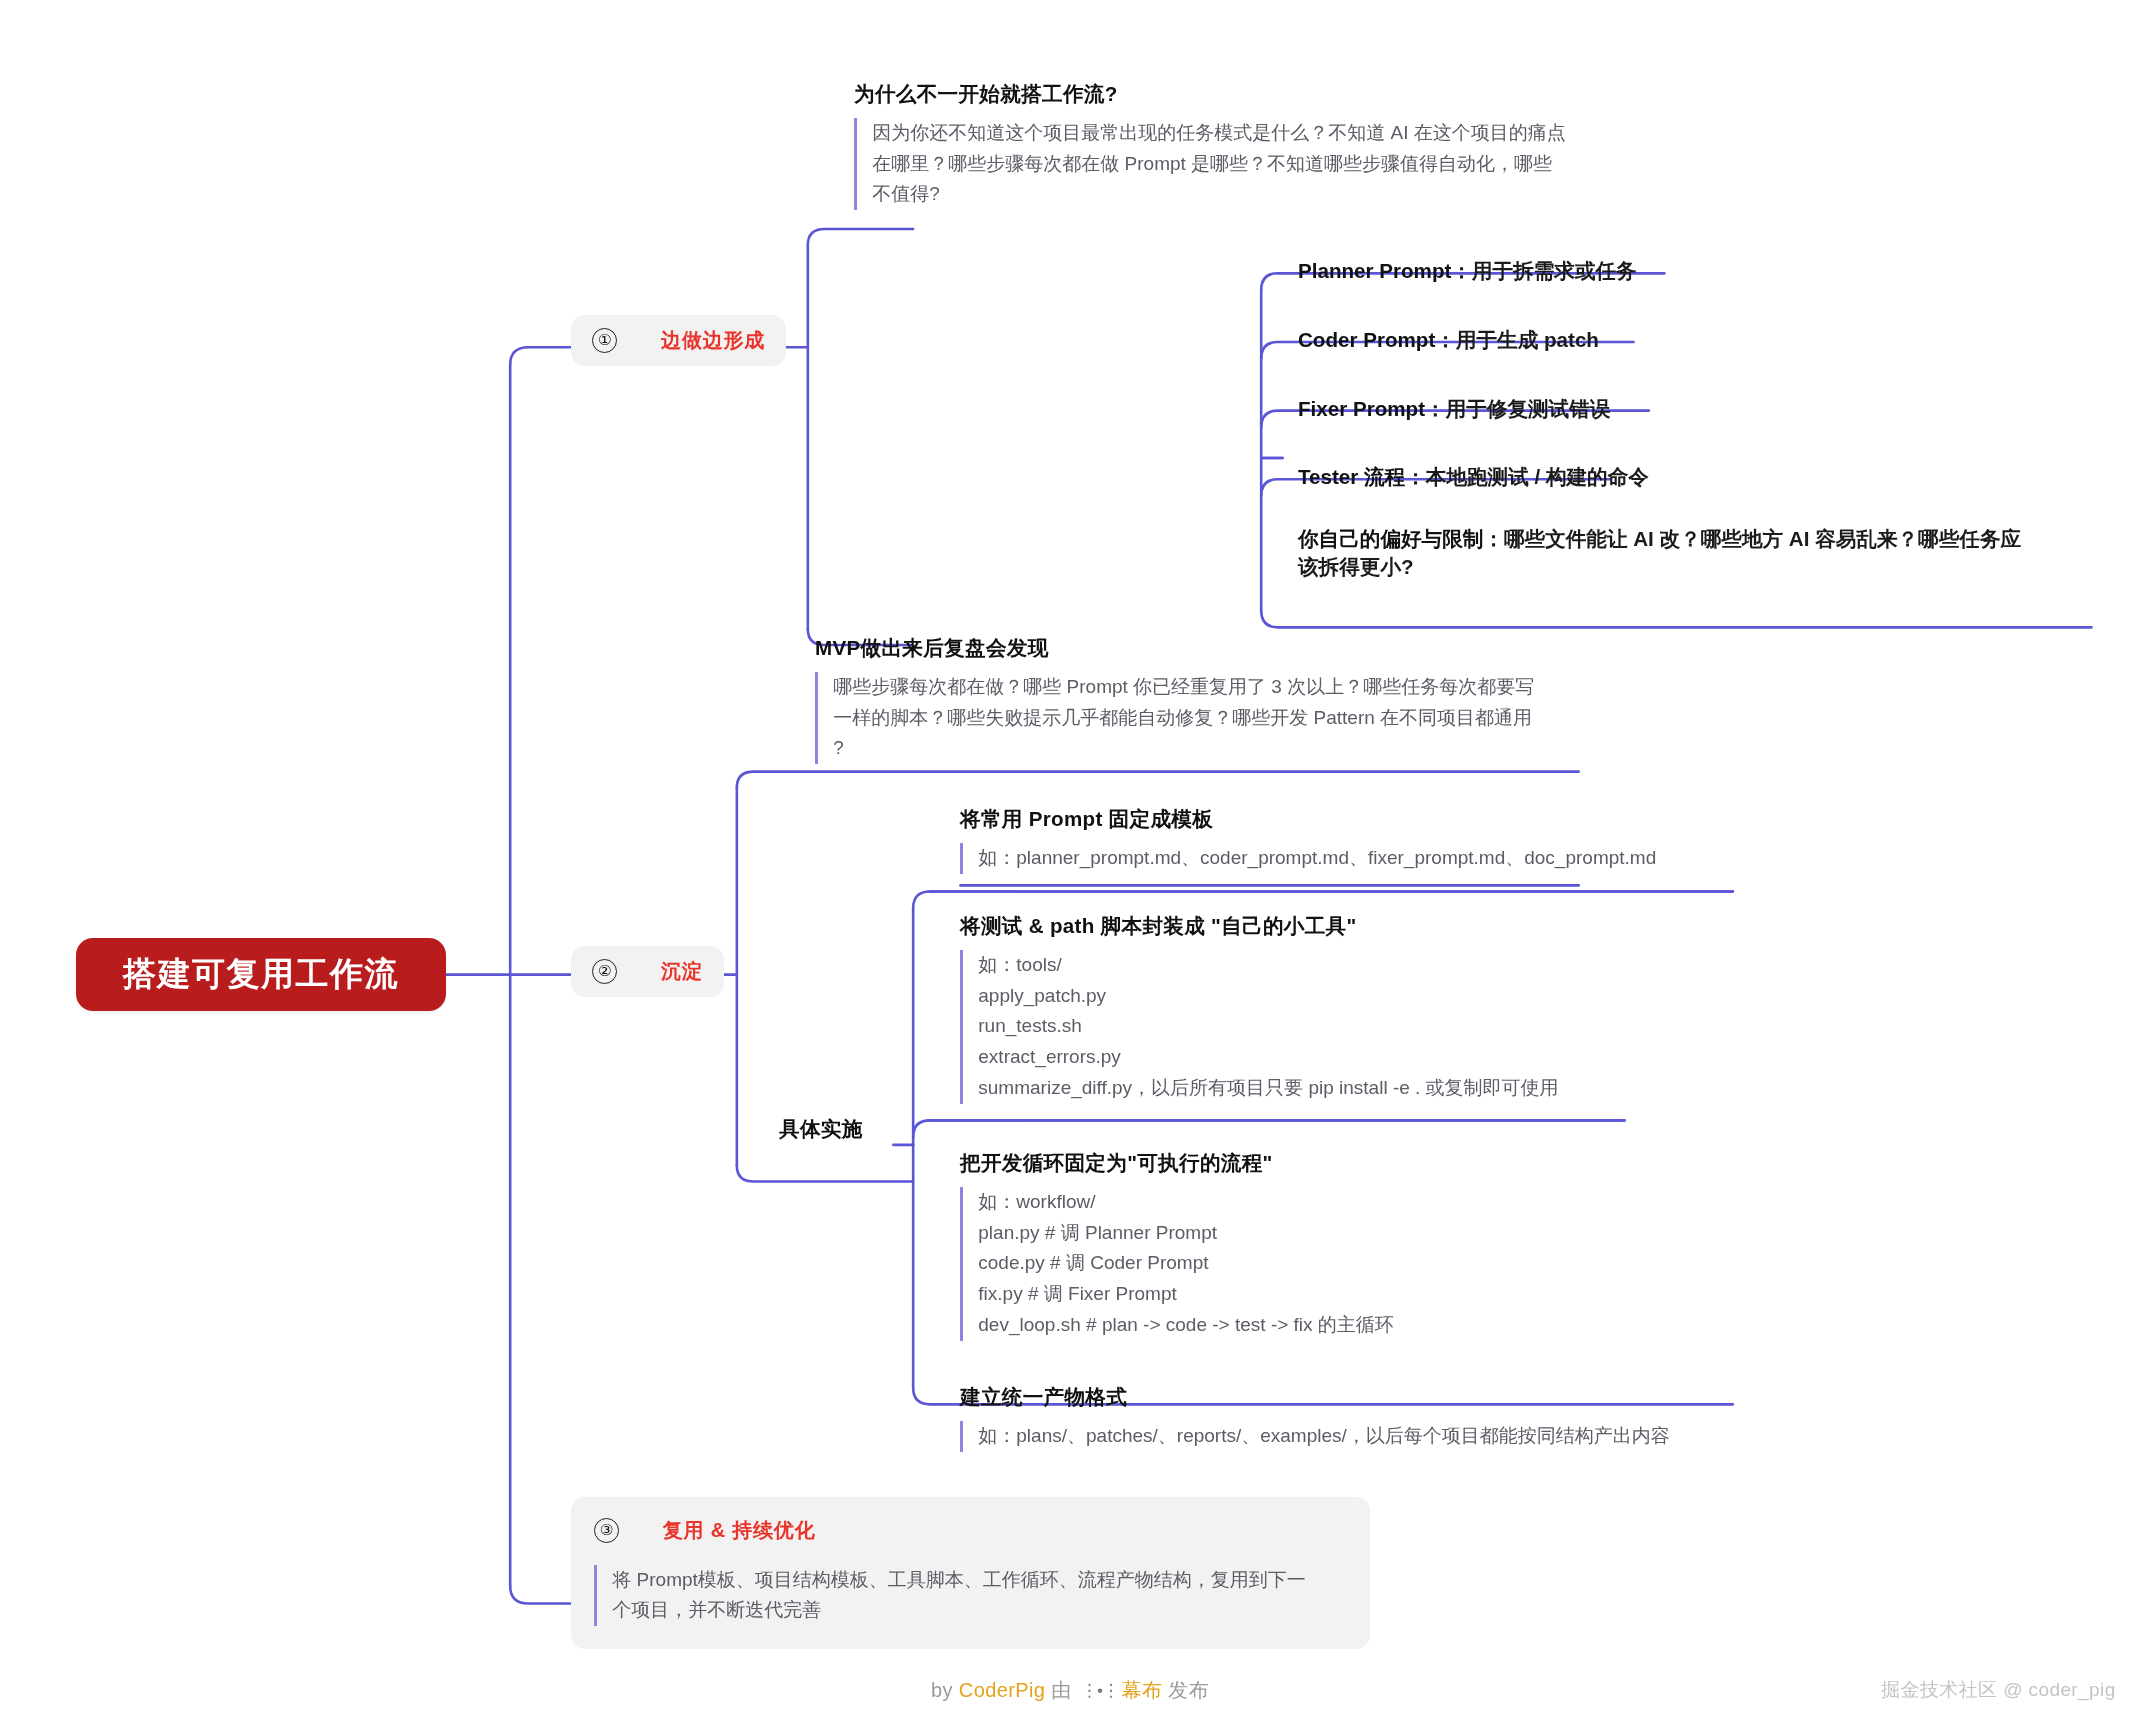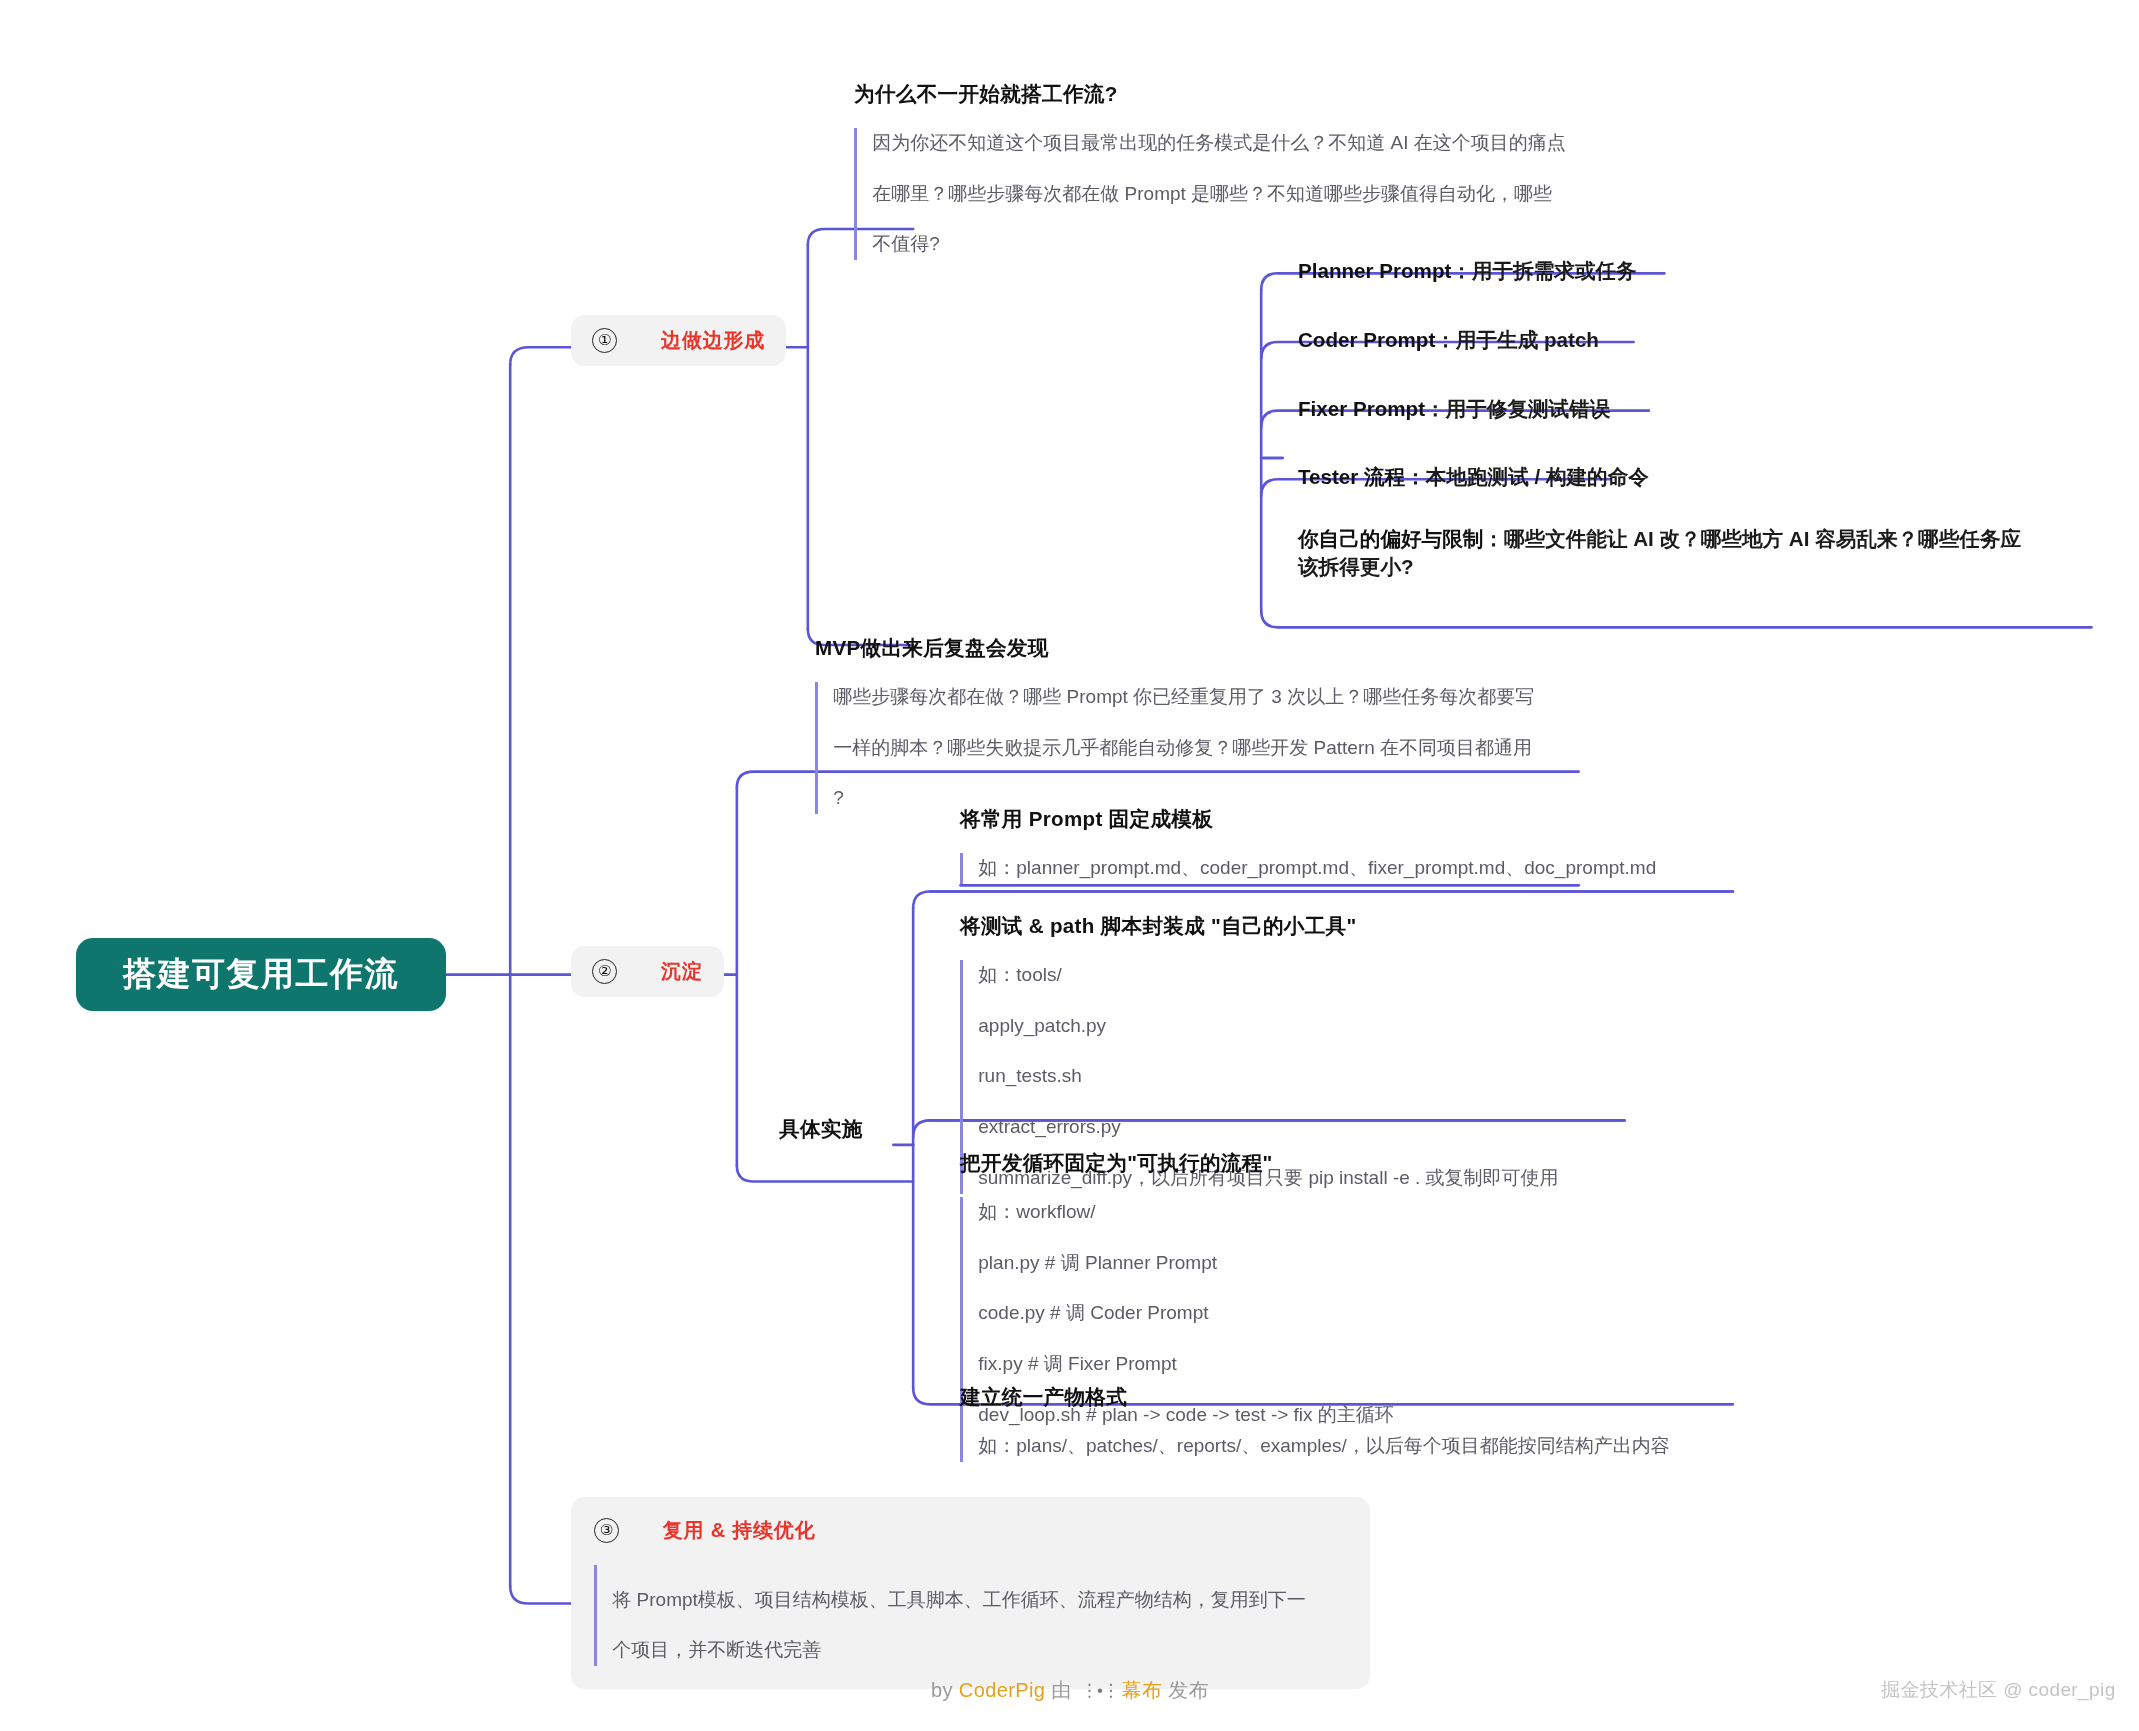--- a/index.html
+++ b/index.html
@@ -27,21 +27,21 @@
     pointer-events: none;
   }
 
   
   .root-node {
     position: absolute;
     left: 76px;
     top: 938px;
     width: 370px;
     height: 73px;
-    background: #0f766e;
+    background: #b91c1c;
     border-radius: 17px;
     display: flex;
     align-items: center;
     justify-content: center;
     box-shadow: 0 1.5px 3.1px rgba(0,0,0,0.05);
   }
   .root-node .root-label {
     color: #ffffff;
     font-size: 33px;
     font-weight: bold;
@@ -114,21 +114,21 @@
   }
   .node-title.mixed { letter-spacing: 0px; }
   .node-note {
     margin-top: 10px;
     padding-left: 15.3px;
     border-left: 3.8px solid #8B86E0;
     color: #5C5C66;
     font-size: 19px;
     line-height: 1.62;
   }
-  .node-note .ln { display: block; white-space: nowrap; margin-top: 20px; }
+  .node-note .ln { display: block; white-space: nowrap; }
 
   
   .lead { font-weight: bold; color: #111; }
   .tail { font-weight: bold; color: #1b1b1b; }
 
   
   #n-why        { left: 854px; top: 80px;  width: 809px; }
   #n-mvp-shape  { left: 854px; top: 368px;  width: 458px;  }
   #n-planner    { left: 1298px; top: 257px;  width: 748px;  }
   #n-coder      { left: 1298px; top: 326px;  width: 748px;  }

